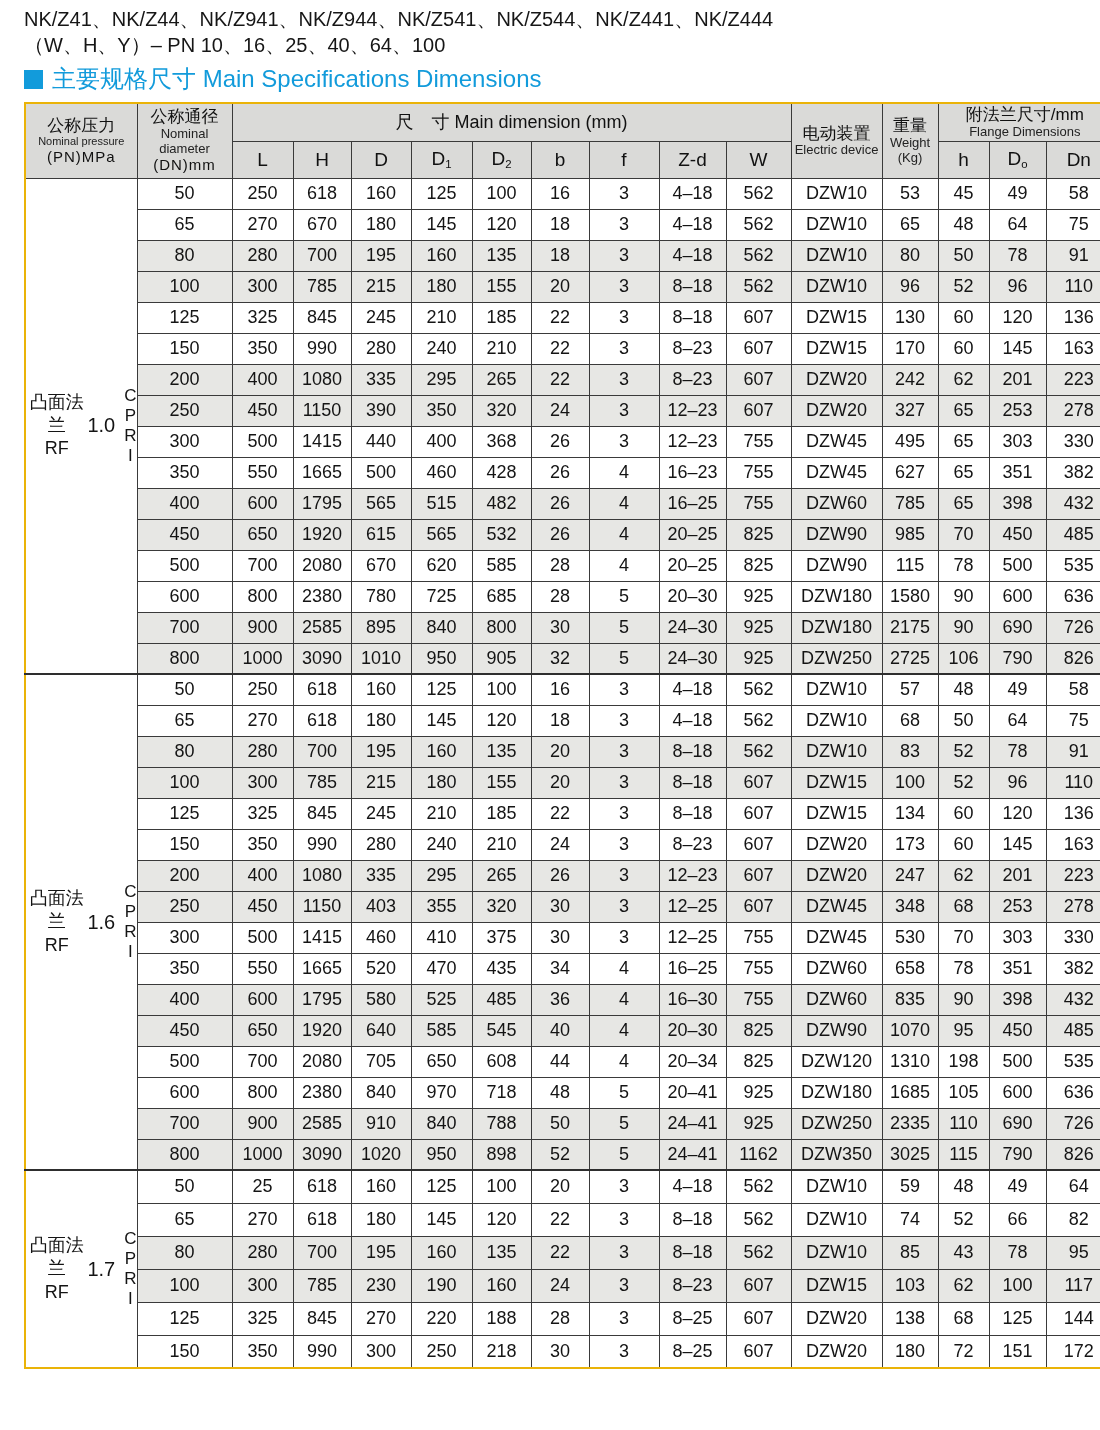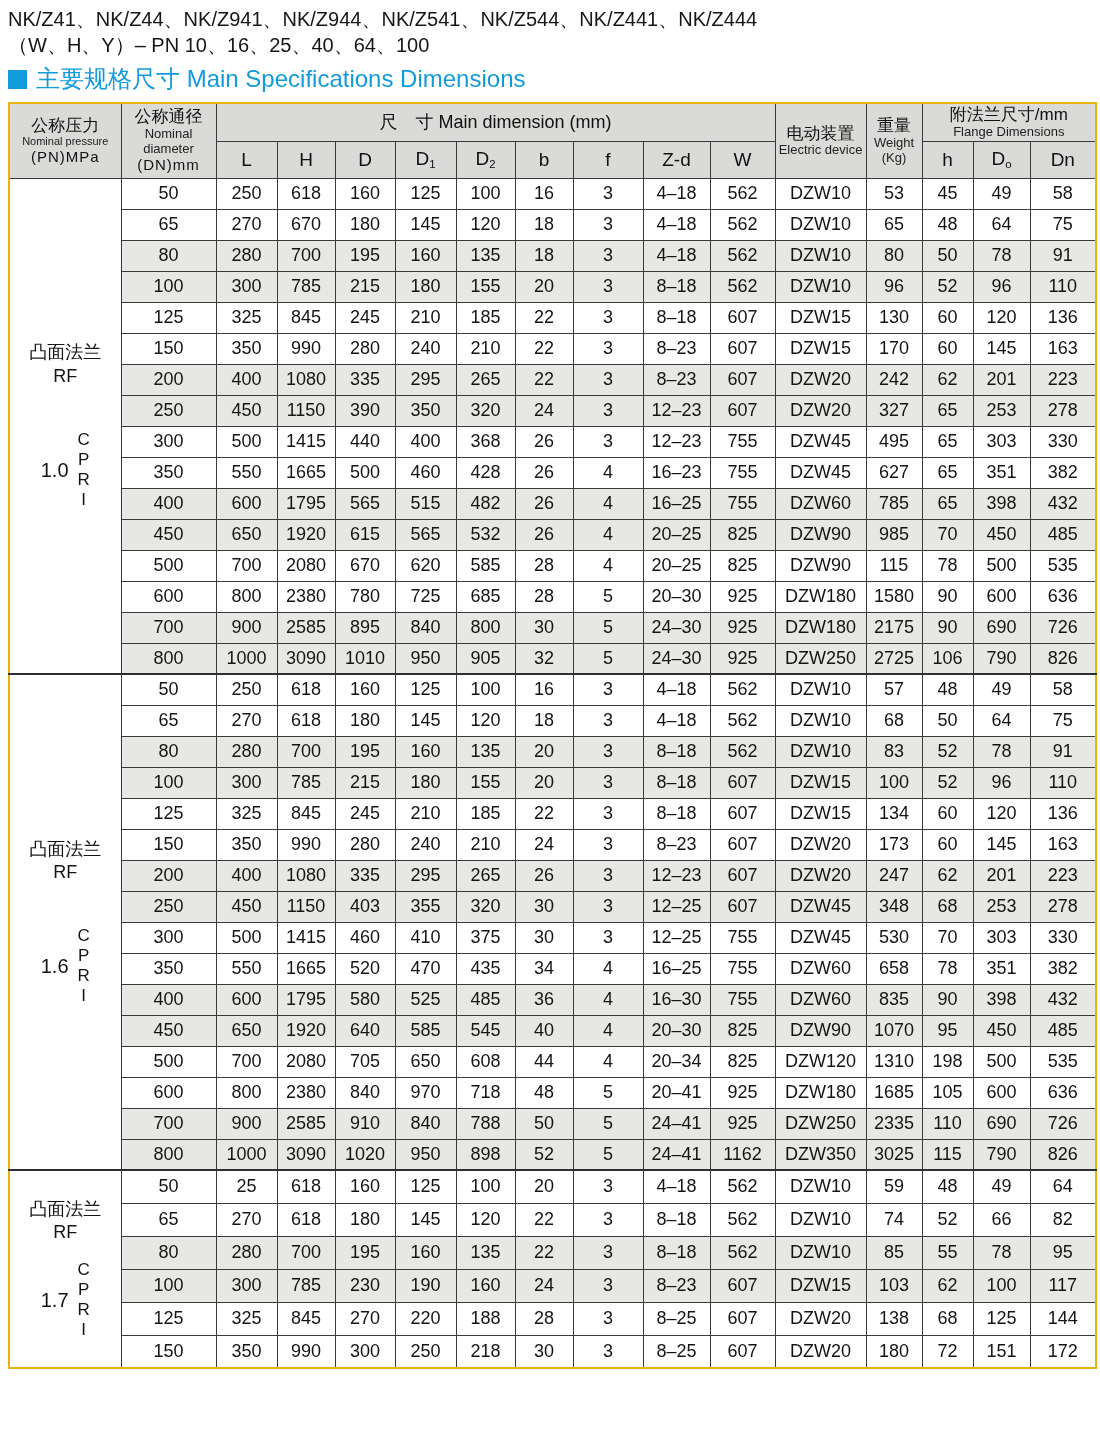--- a/index.html
+++ b/index.html
@@ -3,21 +3,21 @@
 <meta charset="utf-8">
 <style>
   * { box-sizing: border-box; margin: 0; padding: 0; }
   html, body { background: #ffffff; }
   body {
     width: 1100px;
     font-family: "Liberation Sans", "DejaVu Sans", sans-serif;
     color: #1a1a1a;
     -webkit-font-smoothing: antialiased;
   }
-  .page { padding: 6px 8px 0 8px; }
+  .page { padding: 6px 8px 0 24px; }
 
   .model-lines { font-size: 20px; line-height: 26px; font-weight: 500; letter-spacing: 0; color: #161616; }
   .model-lines div { white-space: nowrap; }
 
   .section-title {
     display: flex; align-items: center; gap: 9px;
     margin: 5px 0 7px 0;
     font-size: 24px; font-weight: 500;
     color: var(--accent, #129bdb);
   }
@@ -49,21 +49,21 @@
   .hdr-main { font-size: 18px; color: #111; }
 
   sub { font-size: 0.6em; vertical-align: -0.28em; }
 
   tbody td { font-size: 18px; color: #141414; height: 31px; background: #ffffff; }
   tbody tr.shade td { background: #e7e7e4; }
   tbody tr.sec3 td { height: 33px; }
   tbody tr.section-start td { border-top: 2px solid #2e2e2e; }
 
   td.pn-cell { background: #ffffff !important; vertical-align: middle; }
-  .pn-wrap { display: flex; flex-direction: column; align-items: center; justify-content: center; }
+  .pn-wrap { display: flex; align-items: center; justify-content: center; }
   .flange-label { font-size: 18px; line-height: 1.3; color: #141414; }
   .press-row { display: flex; flex-direction: row; align-items: center; gap: 9px; }
   .press-num { font-size: 20px; color: #141414; }
   .series-col { display: flex; flex-direction: column; align-items: center; font-size: 17px; line-height: 1.18; color: #141414; }
   .gap-lg { height: 42px; }
   .gap-sm { height: 16px; }
 </style>
 </head>
 <body>
 
@@ -773,21 +773,21 @@
           <td>700</td>
           <td>195</td>
           <td>160</td>
           <td>135</td>
           <td>22</td>
           <td>3</td>
           <td>8–18</td>
           <td>562</td>
           <td>DZW10</td>
           <td>85</td>
-          <td>55</td>
+          <td>43</td>
           <td>78</td>
           <td>95</td>
         </tr>
         <tr class="shade sec3">
           <td>100</td>
           <td>300</td>
           <td>785</td>
           <td>230</td>
           <td>190</td>
           <td>160</td>

